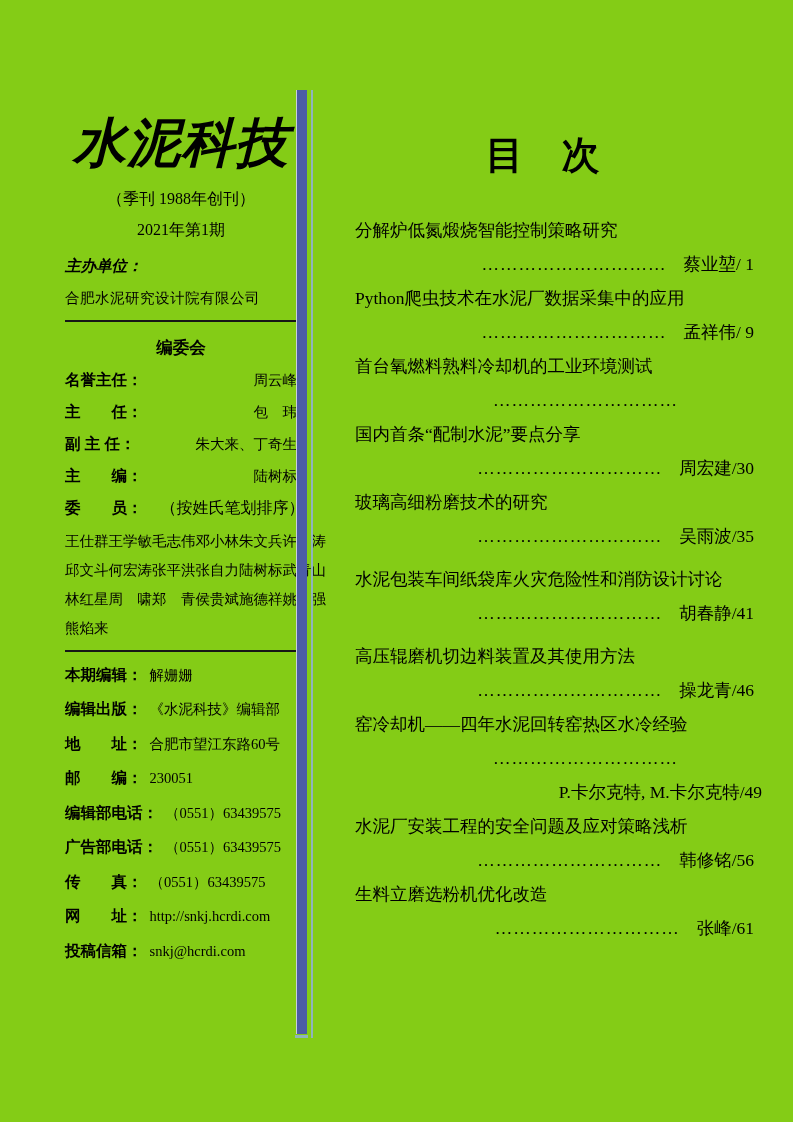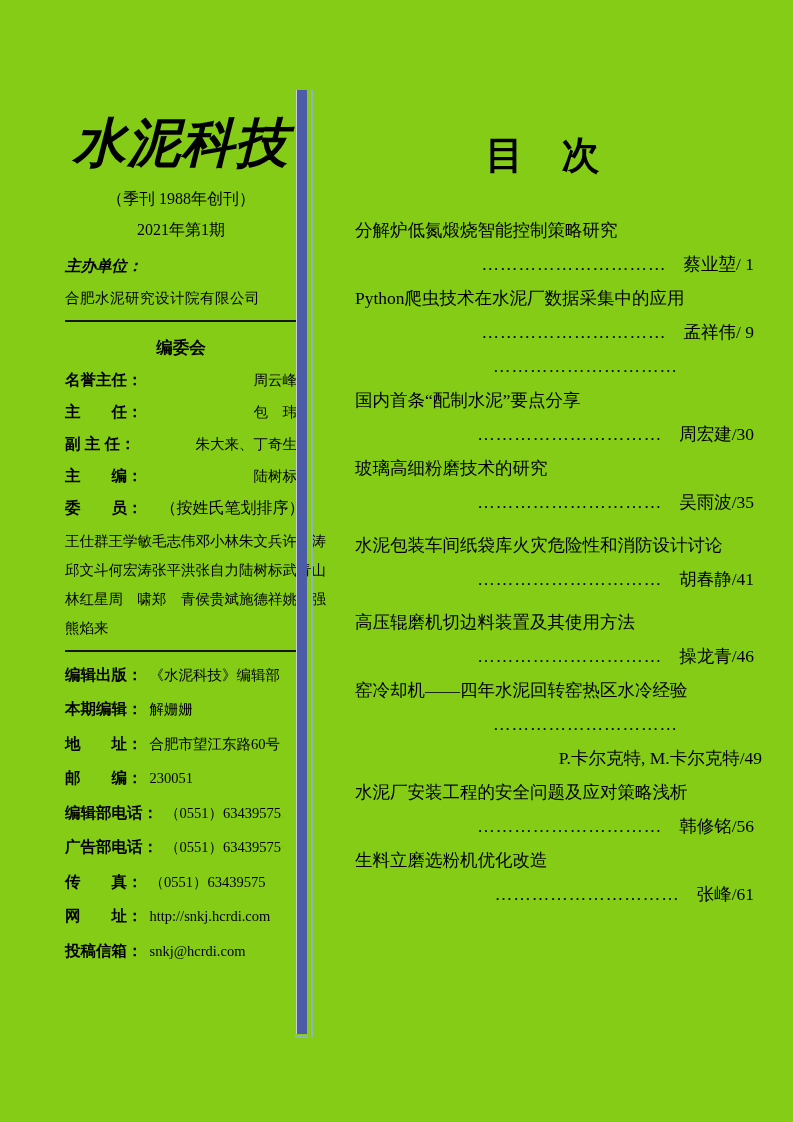--- a/index.html
+++ b/index.html
@@ -170,26 +170,26 @@
       <span class="member">施德祥</span>
       <span class="member">姚　强</span>
       <span class="member">熊焰来</span>
       <span class="member"></span>
     </div>
 
     <hr class="rule">
 
     <div class="info-rows">
       <div class="info-row">
+        <span class="info-label sans">本期编辑：</span>
+        <span class="info-value">解姗姗</span>
+      </div>
+      <div class="info-row">
         <span class="info-label sans">编辑出版：</span>
         <span class="info-value">《水泥科技》编辑部</span>
-      </div>
-      <div class="info-row">
-        <span class="info-label sans">本期编辑：</span>
-        <span class="info-value">解姗姗</span>
       </div>
       <div class="info-row">
         <span class="info-label sans">地　　址：</span>
         <span class="info-value">合肥市望江东路60号</span>
       </div>
       <div class="info-row">
         <span class="info-label sans">邮　　编：</span>
         <span class="info-value">230051</span>
       </div>
       <div class="info-row">
@@ -236,20 +236,21 @@
 
       <div>
         <div class="toc-line toc-title">Python爬虫技术在水泥厂数据采集中的应用</div>
         <div class="toc-line toc-refline">
           <span class="dots">…………………………</span>
           <span class="toc-ref">孟祥伟/ 9</span>
         </div>
       </div>
 
       <div>
+        <div class="toc-line toc-title">首台氧燃料熟料冷却机的工业环境测试</div>
         <div class="toc-line toc-dotline">
           <span class="dots">…………………………</span>
         </div>
       </div>
 
       <div>
         <div class="toc-line toc-title">国内首条“配制水泥”要点分享</div>
         <div class="toc-line toc-refline">
           <span class="dots">…………………………</span>
           <span class="toc-ref">周宏建/30</span>

